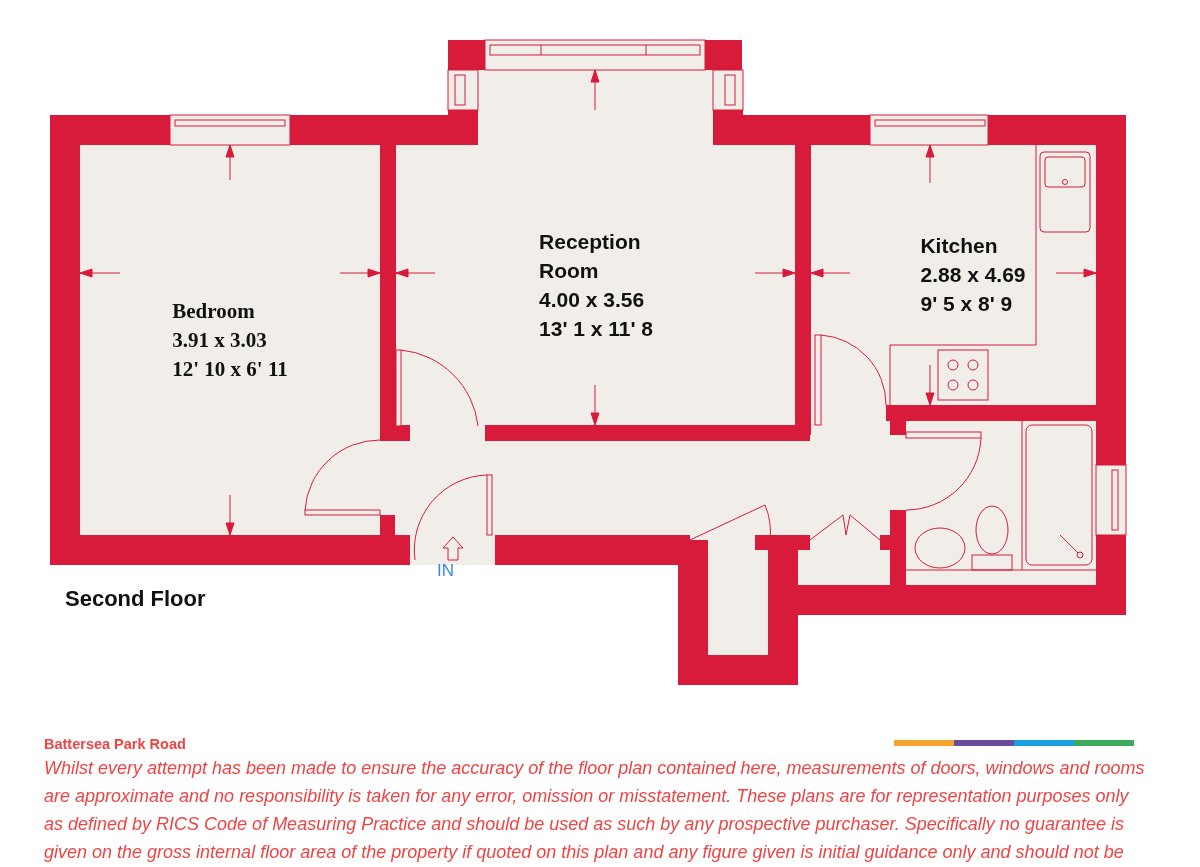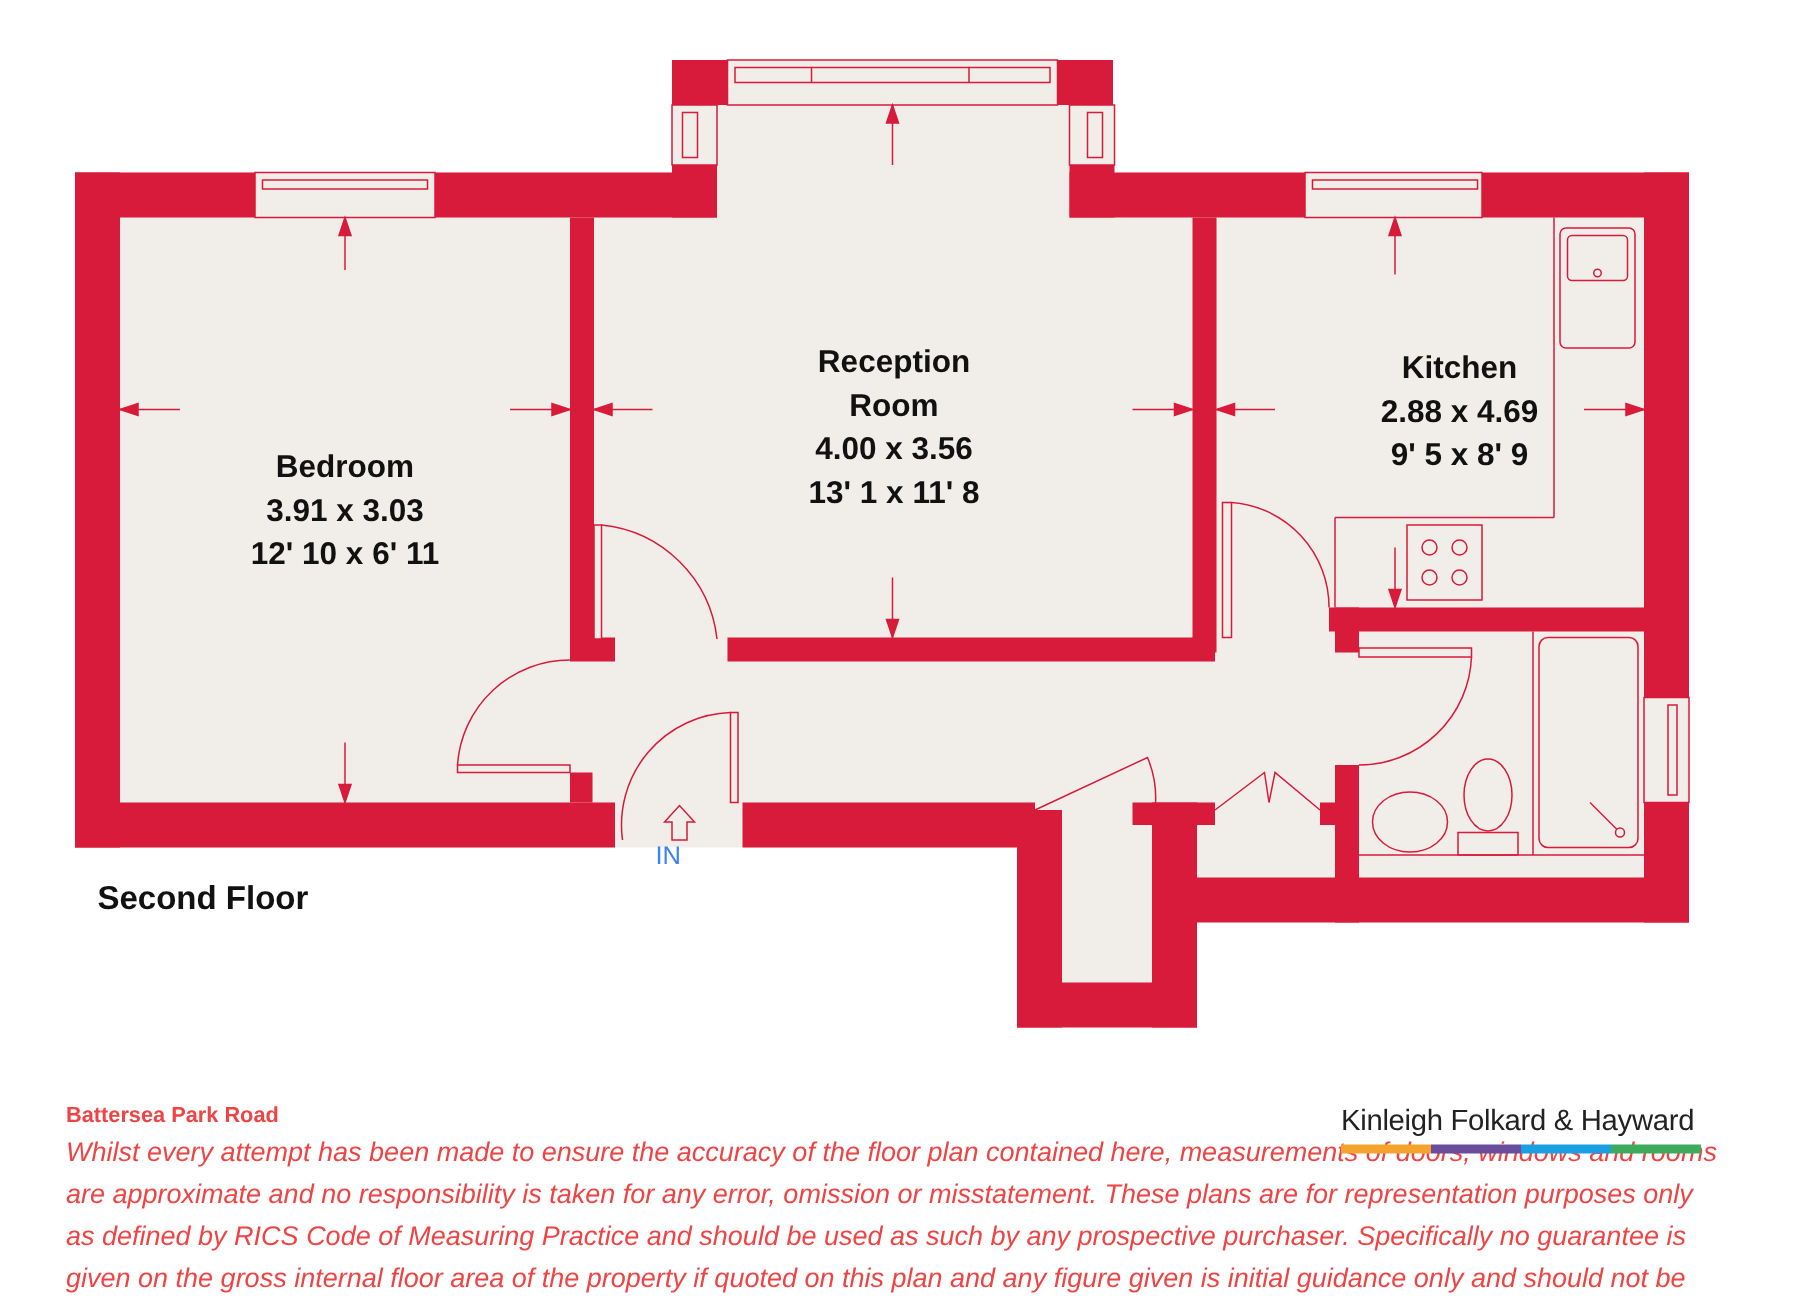--- a/index.html
+++ b/index.html
@@ -1,18 +1,18 @@
 <!DOCTYPE html>
 <html><head>
 <meta charset="utf-8">
 <style>
   html, body { margin: 0; padding: 0; background: #ffffff; }
   body { width: 1200px; height: 867px; position: relative; overflow: hidden; font-family: "Liberation Sans", sans-serif; }
   #plan { position: absolute; left: 0; top: 0; width: 1200px; height: 720px; }
-  .room-label { position: absolute; text-align: center; font-weight: bold; color: #111; font-size: 21px; line-height: 29px; transform: translateX(-50%); white-space: nowrap; }
+  .room-label { position: absolute; text-align: left; font-weight: bold; color: #111; font-size: 21px; line-height: 29px; transform: translateX(-50%); white-space: nowrap; }
   .floor-label { position: absolute; left: 65px; top: 586px; font-size: 22px; font-weight: bold; color: #111; }
   .in-label { position: absolute; left: 437px; top: 561px; font-size: 17px; color: #3b82f6; }
   .footer { position: absolute; left: 44px; top: 734px; width: 1110px; color: #ef4444; }
   .addr { font-size: 14.5px; font-weight: bold; line-height: 20px; }
   .area { font-size: 14.5px; font-weight: bold; line-height: 20px; }
   .disclaimer { font-size: 18px; line-height: 28px; margin-top: 0px; width: 1105px; font-style: italic; }
   .brand { position: absolute; left: 894px; top: 736px; width: 242px; }
   .brand-name { font-size: 19.5px; color: #222; letter-spacing: -0.2px; white-space: nowrap; }
   .brand-bar { display: flex; height: 6px; margin-top: 4px; width: 240px; }
   .brand-bar span { flex: 1; display: block; }
@@ -157,21 +157,21 @@
       <polygon points="811,273 823,269 823,277"></polygon>
     <line x1="1056" y1="273" x2="1096" y2="273"></line>
       <polygon points="1096,273 1084,269 1084,277"></polygon>
   </g>
 
   <g fill="none" stroke="#d81b3b" stroke-width="1">
     <path d="M448,560 L448,548 L443,548 L453,537 L463,548 L458,548 L458,560 Z"></path>
   </g>
 </svg>
 
-<div class="room-label" style="left:230px; top:297px;">
+<div class="room-label" style="left:230px; top:297px;font-family:Liberation Serif, serif;">
   <div>Bedroom</div>
   <div>3.91 x 3.03</div>
   <div>12' 10 x 6' 11</div>
 </div>
 
 <div class="room-label" style="left:596px; top:227px;">
   <div>Reception</div>
   <div>Room</div>
   <div>4.00 x 3.56</div>
   <div>13' 1 x 11' 8</div>
@@ -185,20 +185,19 @@
 
 <div class="in-label">IN</div>
 <div class="floor-label">Second Floor</div>
 
 <div class="footer">
   <div class="addr">Battersea Park Road</div>
   <div class="disclaimer">Whilst every attempt has been made to ensure the accuracy of the floor plan contained here, measurements of doors, windows and rooms are approximate and no responsibility is taken for any error, omission or misstatement. These plans are for representation purposes only as defined by RICS Code of Measuring Practice and should be used as such by any prospective purchaser. Specifically no guarantee is given on the gross internal floor area of the property if quoted on this plan and any figure given is initial guidance only and should not be relied on as a basis of valuation.</div>
 </div>
 
 <div class="brand">
-  <div class="brand-name">Kinleigh Folkard &amp; Hayward</div>
   <div class="brand-bar">
     <span style="background:#f4a42c"></span>
     <span style="background:#6a4c9c"></span>
     <span style="background:#1aa0e0"></span>
     <span style="background:#3daa5c"></span>
   </div>
 </div>
 
 </body></html>

